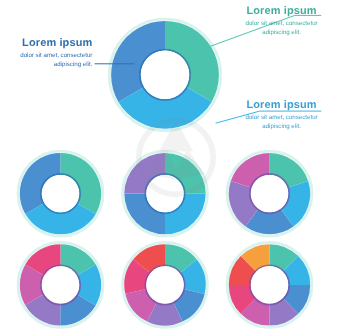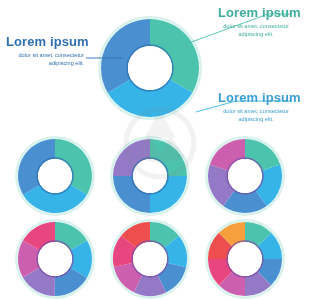--- a/index.html
+++ b/index.html
@@ -9,21 +9,21 @@
     font-family:"Liberation Sans", sans-serif;
     overflow:hidden;
   }
   #stage{ position:relative; width:300px; height:300px; background:#fff; }
 
   svg.layer{ position:absolute; left:0; top:0; width:300px; height:300px; }
 
   .callout{ position:absolute; }
   .callout .title{
     font-weight:bold;
-    font-size:13px;
+    font-size:10px;
     letter-spacing:.1px;
     line-height:1.25;
     white-space:nowrap;
   }
   .callout .body{
     font-size:5.6px;
     line-height:1.42;
     margin-top:1.5px;
   }
 

